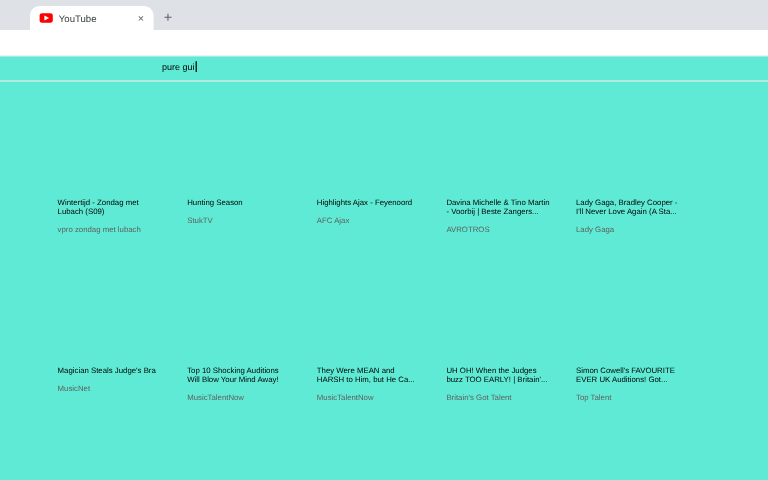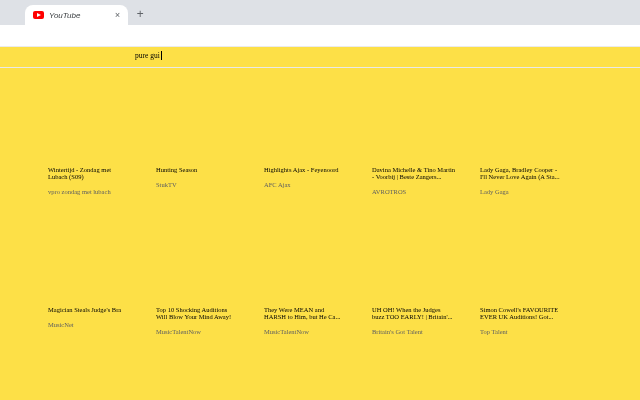--- a/index.html
+++ b/index.html
@@ -1,21 +1,21 @@
 <!DOCTYPE html>
 <html><head>
 <meta charset="utf-8">
 <style>
   * { margin: 0; padding: 0; box-sizing: border-box; }
   html, body { width: 640px; height: 400px; background: #fff; }
   body { font-family: "Liberation Sans", "DejaVu Sans", sans-serif; }
   #screen { position: relative; width: 640px; height: 400px; background: #fff; overflow: hidden; }
 
   
-  .tabstrip { position: absolute; left: 0; top: 0; width: 640px; height: 25px; background: #DEE1E6; font-style: italic; }
+  .tabstrip { position: absolute; left: 0; top: 0; width: 640px; height: 25px; background: #DEE1E6; }
   .tab { position: absolute; left: 25px; top: 5px; width: 103px; height: 20px; background: #fff;
          border-radius: 8px 8px 0 0; display: flex; align-items: center; padding: 0 6px; }
   .favicon { width: 11px; height: 8px; background: #FF0000; border-radius: 2px; margin-left: 2px;
              display: flex; align-items: center; justify-content: center; flex: 0 0 auto; }
   .favicon .tri { width: 0; height: 0; border-top: 2.5px solid transparent; border-bottom: 2.5px solid transparent;
                   border-left: 4px solid #fff; margin-left: 1px; }
   .tab-title { font-size: 8px; color: #3C4043; margin-left: 5px; white-space: nowrap; overflow: hidden; flex: 1 1 auto; }
   .tab-close { font-size: 9px; color: #5F6368; line-height: 9px; padding: 1px 2px; flex: 0 0 auto; }
   .newtab-btn { position: absolute; left: 131px; top: 6px; width: 18px; height: 18px;
                 font-size: 12px; color: #5F6368; text-align: center; line-height: 17px; font-weight: 400; }
@@ -30,21 +30,21 @@
   .lock-ico { width: 9px; height: 10px; margin-right: 5px; flex: 0 0 auto; }
   .url-text { font-size: 8px; color: #3C4043; letter-spacing: 0.2px; white-space: nowrap; }
   .star-ico { position: absolute; left: 531px; top: 28px; width: 14px; height: 14px; font-size: 10px;
               color: #5F6368; text-align: center; line-height: 14px; }
   .tb-divider { position: absolute; left: 585px; top: 30px; width: 1px; height: 12px; background: #DADCE0; }
   .avatar-btn { position: absolute; left: 604px; top: 29px; width: 14px; height: 14px; }
   .menu-btn { position: absolute; left: 624px; top: 28px; width: 12px; height: 15px; font-size: 10px;
               color: #5F6368; text-align: center; line-height: 15px; font-weight: bold; }
 
   
-  .page { position: absolute; left: 0; top: 47px; width: 640px; height: 353px; background: #fde047; font-family: Liberation Serif, serif; }
+  .page { position: absolute; left: 0; top: 47px; width: 640px; height: 353px; background: #5eead4; }
   .search-echo { position: absolute; left: 135px; top: 4px; font-size: 7.5px; color: #000;
                  display: flex; align-items: center; }
   .caret { display: inline-block; width: 1px; height: 9px; background: #000; margin-left: 1px; }
   .page-divider { position: absolute; left: 0; top: 20px; width: 640px; height: 1px; background: #E9E9E9; }
 
   .video-cell { position: absolute; width: 100px; }
   .video-title { font-size: 6.5px; line-height: 7px; color: #030303; white-space: pre-line; }
   .video-channel { margin-top: 8px; font-size: 6.5px; line-height: 7px; color: #606060; white-space: nowrap; }
 </style>
 </head>

